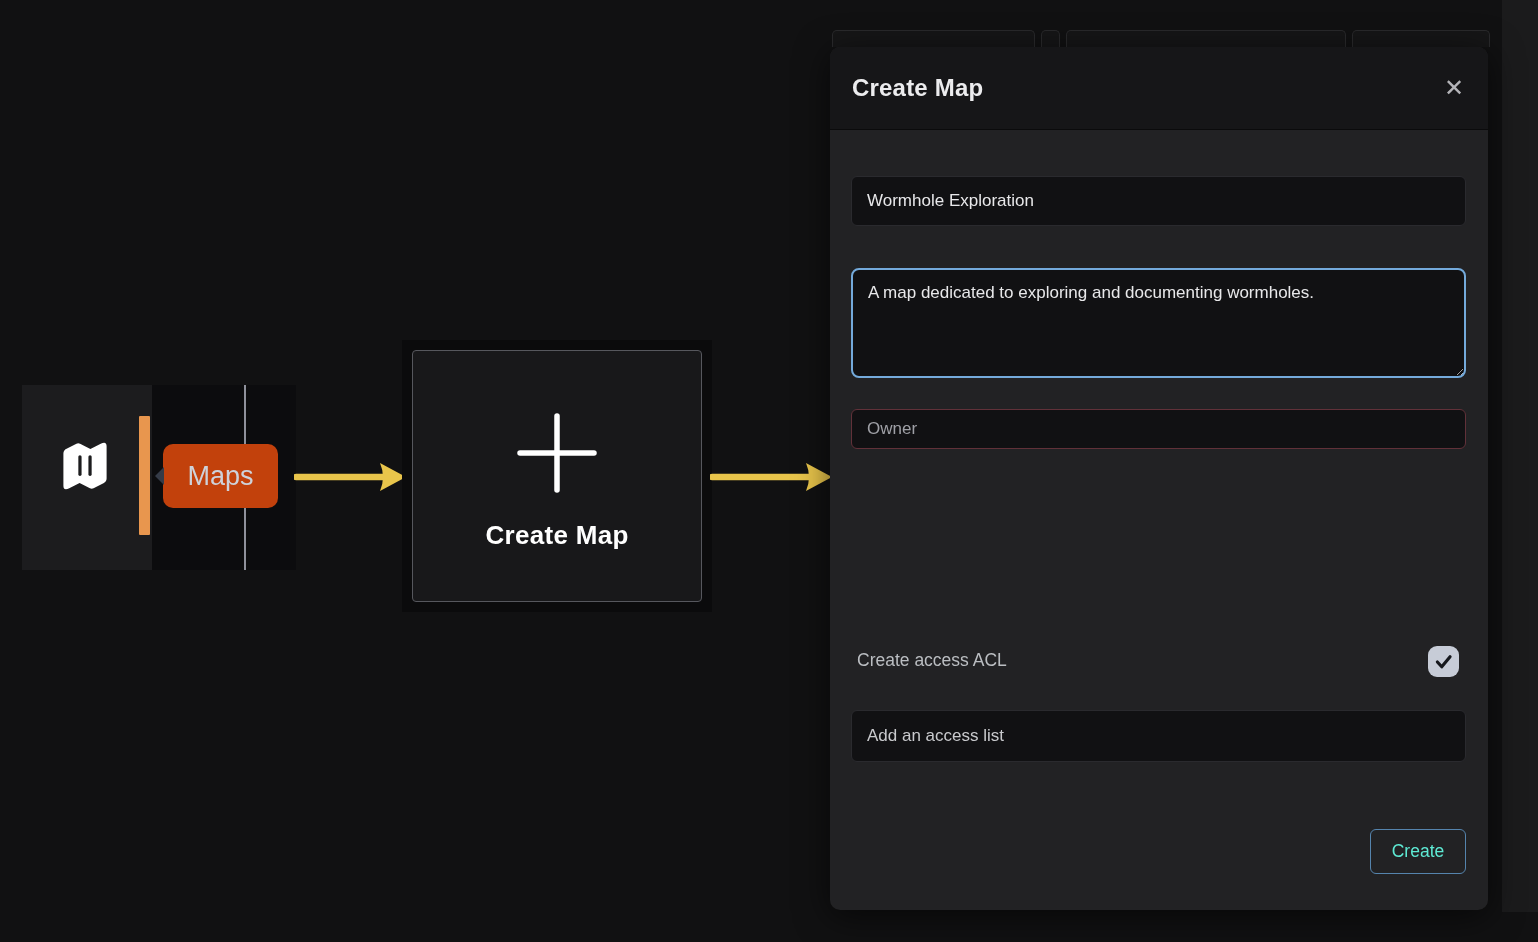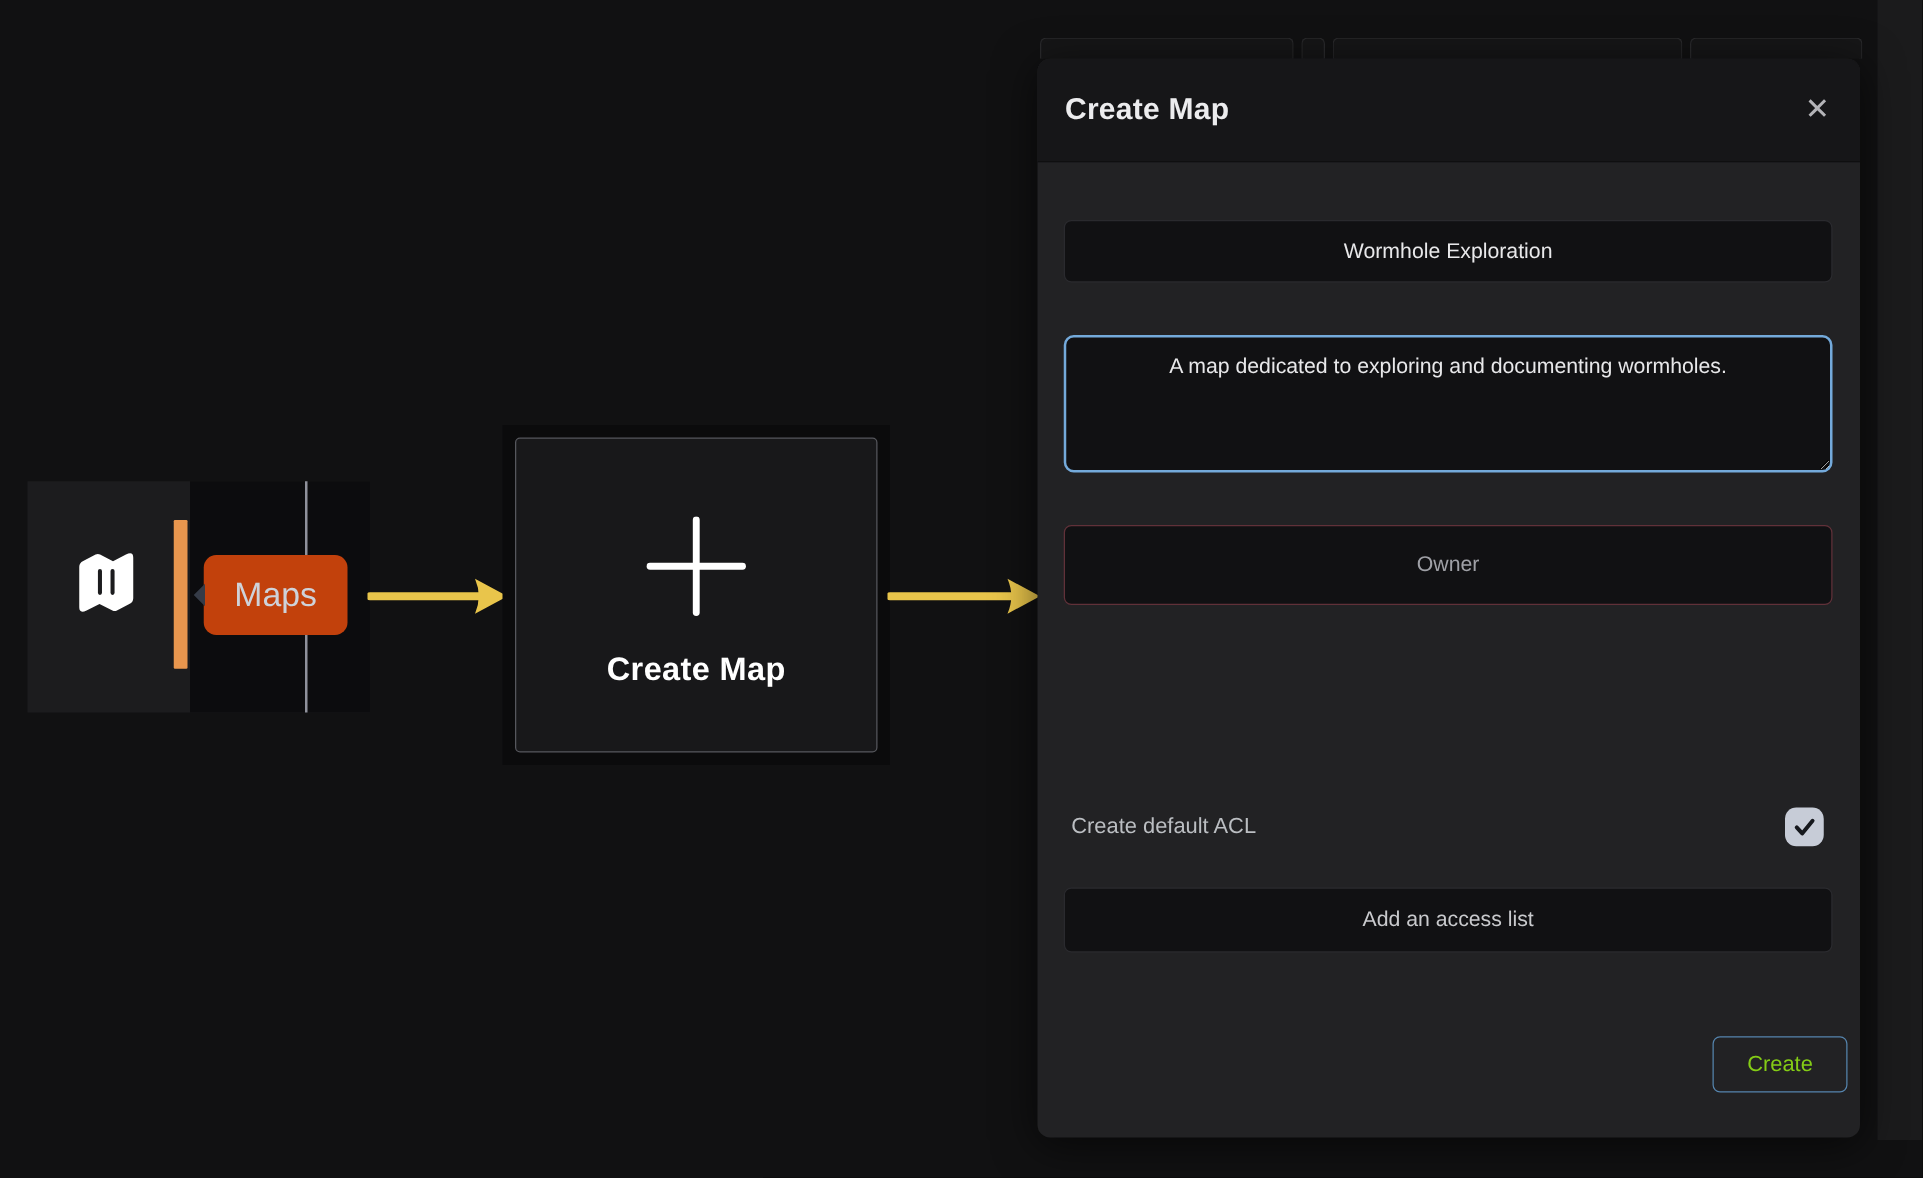--- a/index.html
+++ b/index.html
@@ -68,41 +68,41 @@
     display:flex; align-items:center; justify-content:space-between;
     padding:0 24px 0 22px;
   }
   .modal-title { font-size:24px; font-weight:bold; color:#ececee; letter-spacing:0.2px; }
   .close-x { font-size:24px; color:#b4b4b8; cursor:pointer; line-height:1; }
 
   .field, .field-textarea {
     position:absolute; left:21px; width:615px;
     background:#111113; border:1px solid #2a2a2e; border-radius:6px;
     color:#e8e8ea; font-size:17px; font-family:"Liberation Sans", sans-serif;
-    padding:0 15px; outline:none;text-align:center;
+    padding:0 15px; outline:none;
   }
   .field::placeholder, .field-textarea::placeholder { color:#9fa0a6; opacity:1; }
   .f-name   { top:129px; height:50px; }
   .f-desc   { top:221px; height:110px; border:2px solid #74aadb; border-radius:8px;
               padding:11px 15px; line-height:1.45; resize:both; }
-  .f-owner  { top:373px; height:64px; border-color:#613139; }
+  .f-owner  { top:362px; height:40px; border-color:#613139; }
   .f-tags   { top:471px; height:52px; }
   .f-access { top:663px; height:52px; }
   .f-access::placeholder { color:#c9cacd; }
 
   .acl-label { position:absolute; left:27px; top:603px; font-size:17.5px; color:#bbbec2; }
   .acl-checkbox {
     position:absolute; left:598px; top:599px; width:31px; height:31px;
     background:#c7ccd7; border-radius:9px;
     display:flex; align-items:center; justify-content:center; cursor:pointer;
   }
   .create-btn {
-    position:absolute; left:540px; top:782px; width:108px; height:45px;
+    position:absolute; left:540px; top:782px; width:96px; height:45px;
     background:transparent; border:1px solid #5584ad; border-radius:6px;
-    color:#84cc16; font-size:17.5px; font-family:"Liberation Sans", sans-serif;
+    color:#5eead4; font-size:17.5px; font-family:"Liberation Sans", sans-serif;
     cursor:pointer;
   }
 </style>
 </head>
 <body>
 
 <div class="stage">
 
   <div class="right-strip"></div>
   <div class="bg-tab a"></div>
@@ -153,21 +153,21 @@
       <span class="close-x">✕</span>
     </div>
 
     <input class="field f-name" type="text" value="Wormhole Exploration" style="">
 
     <textarea class="field-textarea f-desc" style="">A map dedicated to exploring and documenting wormholes.</textarea>
 
     <input class="field f-owner" type="text" placeholder="Owner" style="">
 
 
-    <span class="acl-label">Create default ACL</span>
+    <span class="acl-label">Create access ACL</span>
 
     <div class="acl-checkbox">
       <svg width="21" height="21" viewBox="0 0 24 24">
         <path d="M5 12.5 L10 18 L19.5 6.5" fill="none" stroke="#16181d" stroke-width="3.6" stroke-linecap="round" stroke-linejoin="round"></path>
       </svg>
     </div>
 
     <input class="field f-access" type="text" placeholder="Add an access list" style="">
 
     <button class="create-btn">Create</button>

